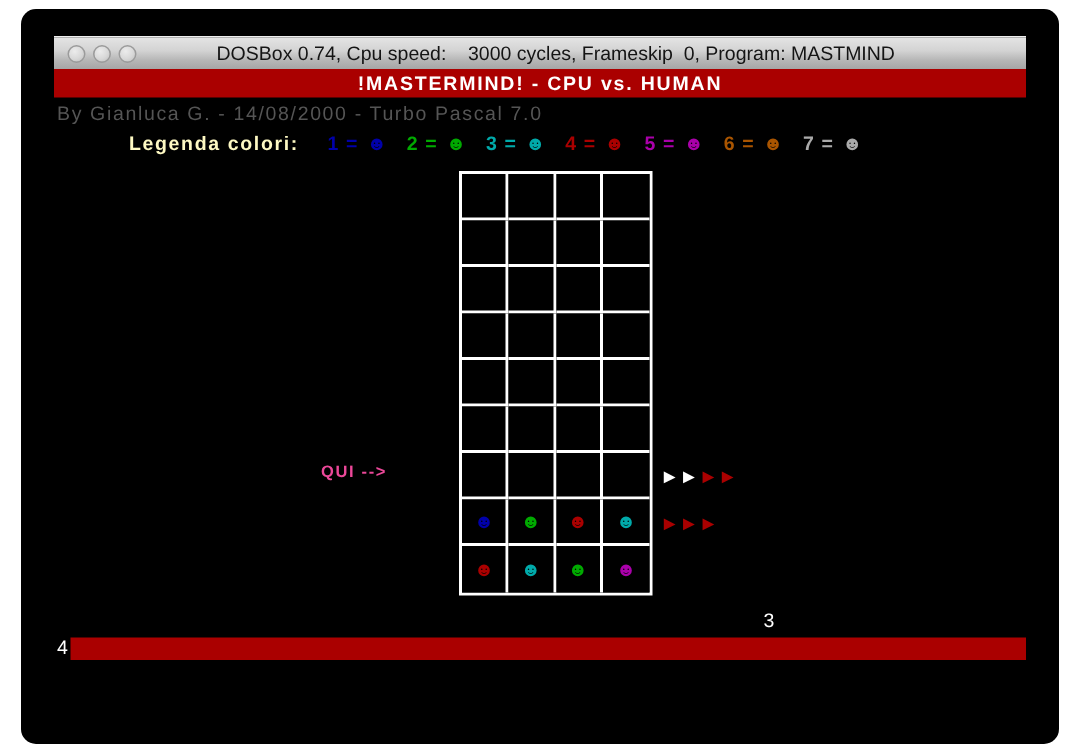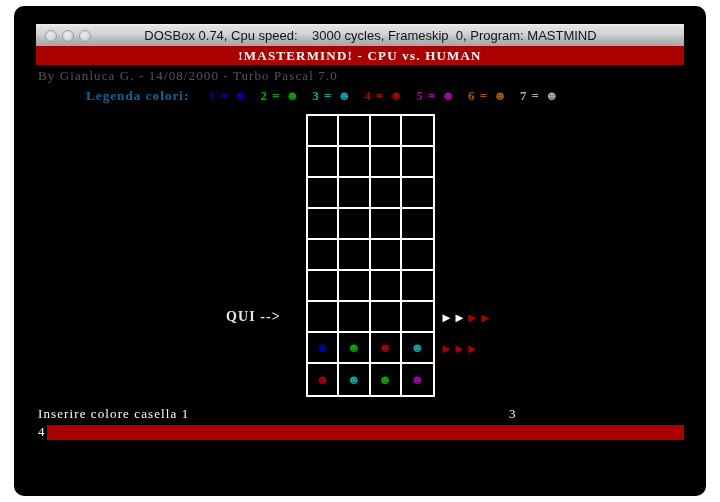--- a/index.html
+++ b/index.html
@@ -66,21 +66,21 @@
 
   
   #dos-screen {
     position: absolute;
     left: 22px;
     top: 40px;
     width: 648px;
     height: 434px;
     background: #000000;
     overflow: hidden;
-    font-family: Liberation Serif, serif;
+    font-family: Liberation Sans, sans-serif;
     text-align: right;
   }
 
   #banner {
     position: absolute;
     left: 0;
     top: 0;
     width: 648px;
     height: 19px;
     background: #aa0000;
@@ -111,21 +111,21 @@
     position: absolute;
     left: 50px;
     top: 42px;
     display: flex;
     align-items: center;
     white-space: pre;
     font-size: 13px;
     letter-spacing: 1.1px;
   }
   #legend-title {
-    color: #0369a1;
+    color: #fef9c3;
     font-weight: bold;
     margin-right: 19px;
   }
   .legend-entry {
     display: flex;
     align-items: center;
     white-space: pre;
     margin-right: 12px;
     font-weight: bold;
   }
@@ -175,26 +175,25 @@
   #feedback-row-8 { top: 264px; }
   #feedback-row-9 { top: 295px; }
   .mark-white { color: #ffffff; }
   .mark-red   { color: #aa0000; }
 
   
   #qui-label {
     position: absolute;
     left: 178px;
     top: 263px;
-    color: #e5e5e5;
-    font-size: 14px;
-    letter-spacing: 1.1px;
-    white-space: pre;
-    font-weight: bold;
-    margin-left: 12px;
+    color: #ec4899;
+    font-size: 11px;
+    letter-spacing: 1.1px;
+    white-space: pre;
+    font-weight: bold;
   }
 
   
   #prompt-line {
     position: absolute;
     left: 2px;
     top: 360px;
     color: #ffffff;
     font-size: 13px;
     letter-spacing: 1.1px;
@@ -349,21 +348,20 @@
         <div class="cell last-row">
           <span class="peg" style="color: rgb(170, 0, 170);">☻</span>
         </div>
       </div>
 
     <div class="feedback" id="feedback-row-8"><span class="mark-white">►</span><span class="mark-white">►</span><span class="mark-red">►</span><span class="mark-red">►</span></div>
     <div class="feedback" id="feedback-row-9"><span class="mark-red">►</span><span class="mark-red">►</span><span class="mark-red">►</span></div>
 
     <div id="qui-label">QUI --&gt;</div>
 
-    <div id="prompt-line">Inserire colore casella 1</div>
     <div id="prompt-counter">3</div>
 
     <div id="input-row">
       <div id="input-bar"></div>
       <div id="input-digit">4</div>
     </div>
 
   </div>
 </div>
 

